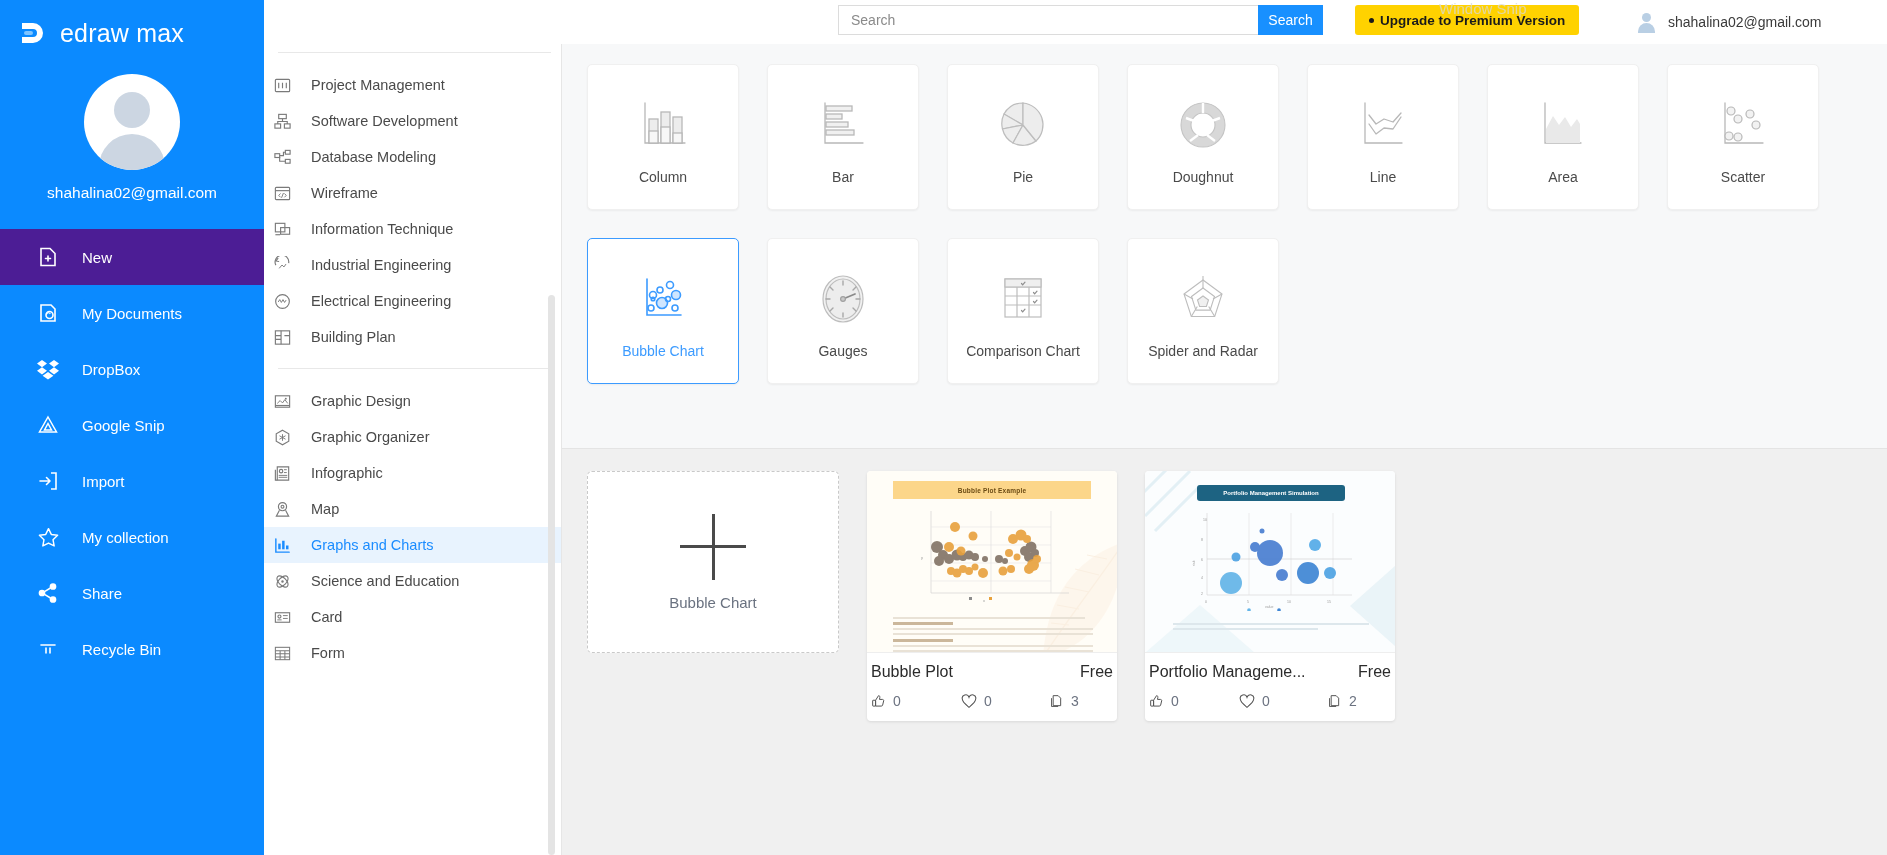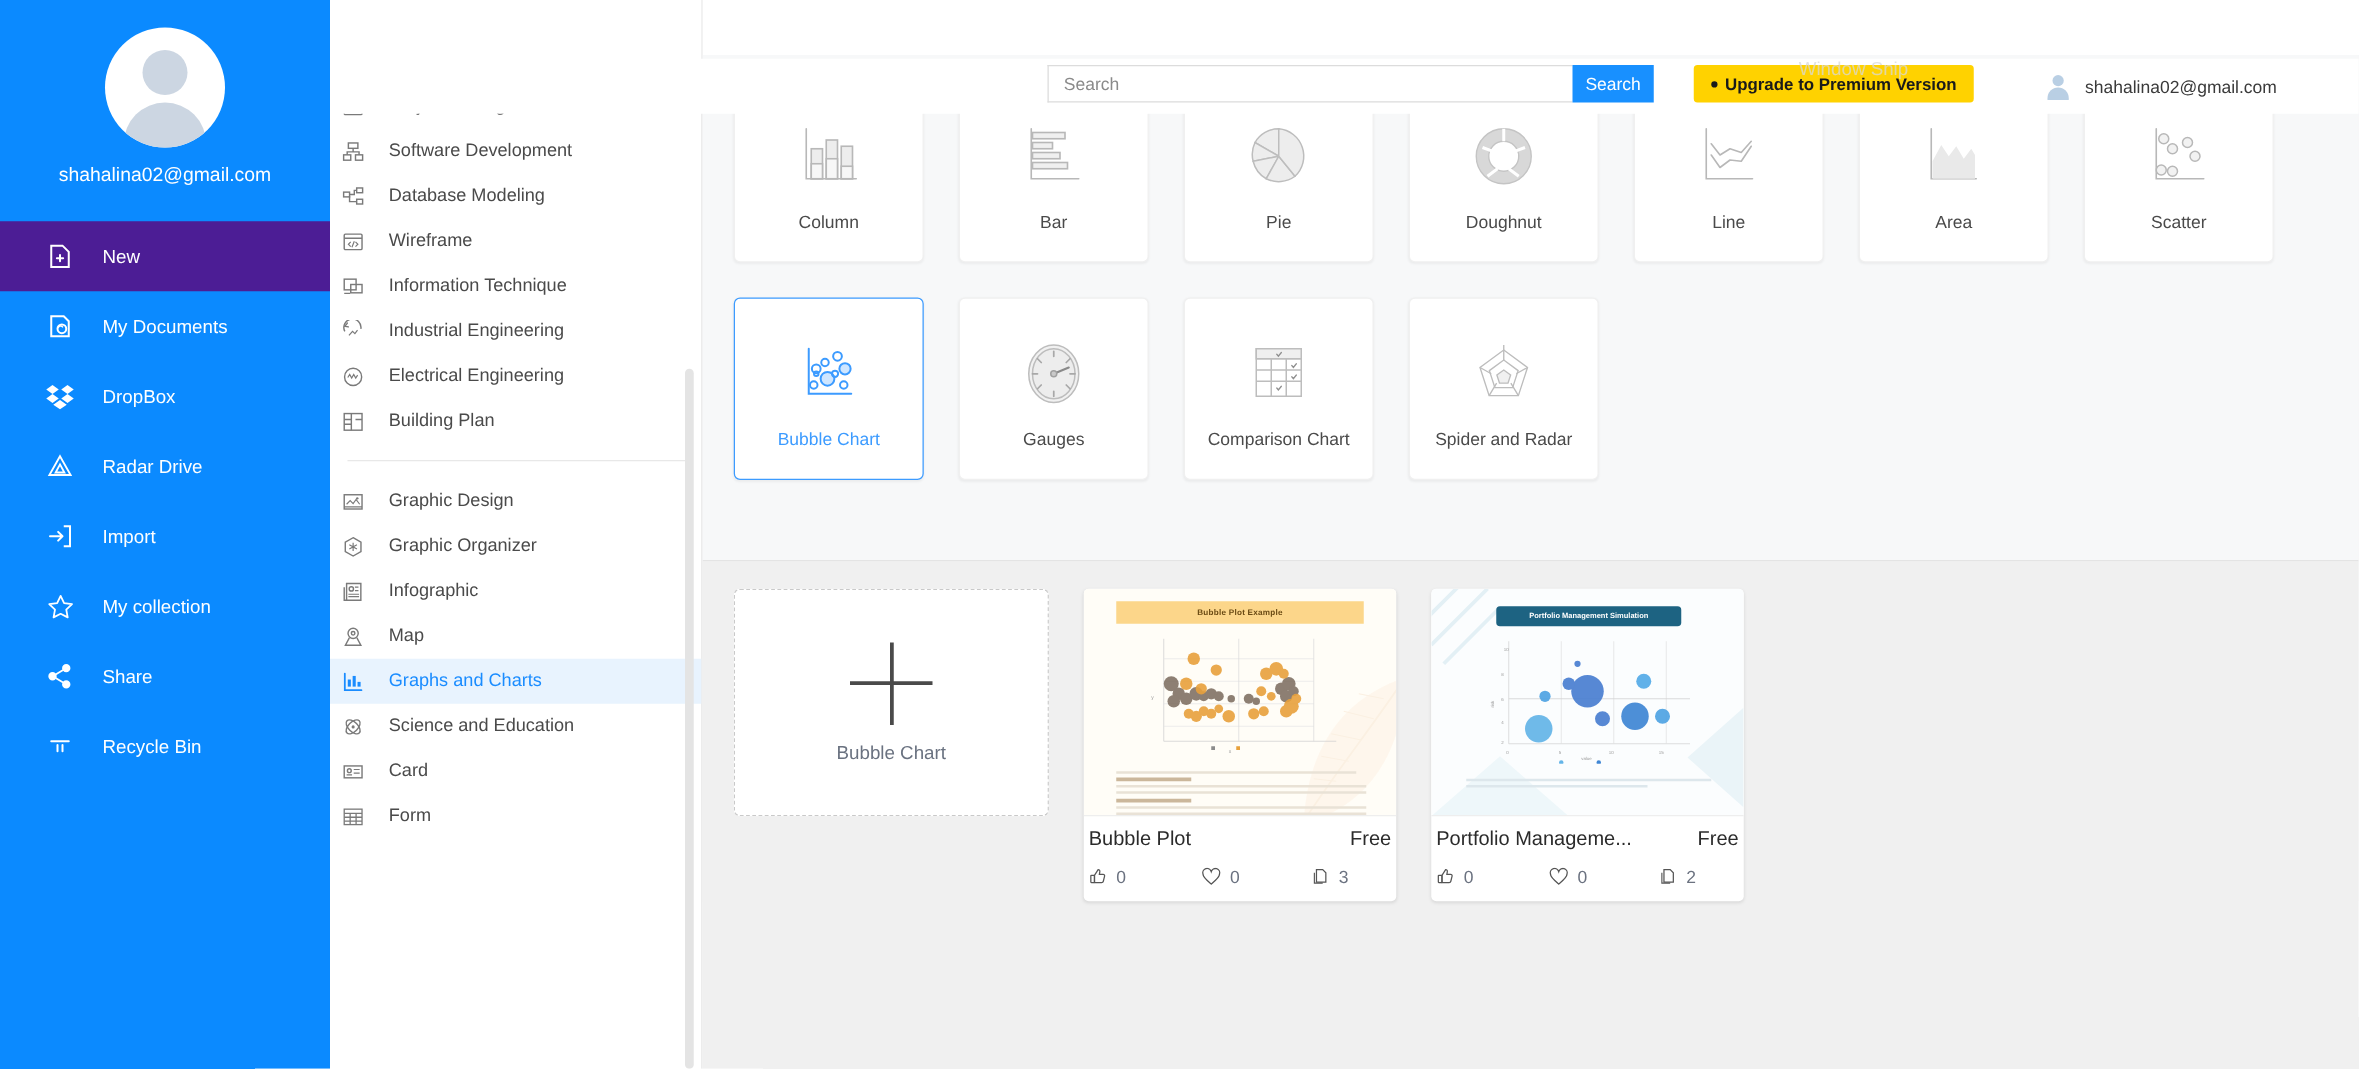--- a/index.html
+++ b/index.html
@@ -54,21 +54,21 @@
   .cat-item.active .cat-ico { color: #1a8cff; }
   .cat-label { white-space: nowrap; }
   .cat-scrollbar {
     position: absolute; left: 284px; top: 295px; width: 7px; height: 560px;
     background: #e4e4e4; border-radius: 4px;
   }
 
   
   .header {
     position: absolute; left: 264px; top: 0; right: 0; height: 44px;
-    background: #ffffff; display: flex; align-items: center; z-index: 5; margin-top: 47px;
+    background: #ffffff; display: flex; align-items: center; z-index: 5;
   }
   .search-wrap { position: absolute; left: 574px; top: 5px; display: flex; height: 30px; }
   .search-input {
     width: 420px; height: 30px; border: 1px solid #dcdcdc; border-right: none;
     padding: 0 12px; font-size: 14px; font-family: "Liberation Sans", sans-serif;
     color: #333; outline: none; background: #fff;
   }
   .search-input::placeholder { color: #8a8a8a; }
   .search-btn {
     width: 65px; height: 30px; background: #1890ff; color: #fff; border: none;
@@ -163,20 +163,29 @@
   .thumb-b-plot { position: absolute; left: 42px; top: 40px; width: 170px; height: 100px; }
   .thumb-b-text { position: absolute; left: 28px; top: 152px; width: 196px; }
   .tline2 { height: 2px; background: #dde7ec; margin-bottom: 3px; }
 </style>
 </head>
 <body>
 
 <div id="app">
 
   <div class="sidebar">
+    <div class="brand">
+      <span class="brand-logo">
+        <svg width="34" height="30" viewBox="0 0 34 30">
+          <path d="M6 5 H17 A10 10 0 0 1 17 25 H6 V19 H17 A4 4 0 0 0 17 11 H6 Z" fill="#ffffff"></path>
+          <rect x="8" y="13" width="9" height="4" rx="2" fill="#7fc4ff"></rect>
+        </svg>
+      </span>
+      <span class="brand-name">edraw max</span>
+    </div>
 
     <div class="avatar-big">
       <span class="head"></span>
       <span class="body"></span>
     </div>
     <div class="user-email-side">shahalina02@gmail.com</div>
 
     <div class="nav">
       <div class="nav-item active">
         <span class="nav-ico">
@@ -208,21 +217,21 @@
         <span class="nav-label">DropBox</span>
       </div>
 
       <div class="nav-item">
         <span class="nav-ico">
           <svg width="22" height="22" viewBox="0 0 22 22" fill="none" stroke="#fff" stroke-width="1.5">
             <path d="M11 3L19.5 18H2.5z"></path>
               <path d="M11 9.5L14.5 16h-7z"></path>
           </svg>
         </span>
-        <span class="nav-label">Radar Drive</span>
+        <span class="nav-label">Google Snip</span>
       </div>
 
       <div class="nav-item">
         <span class="nav-ico">
           <svg width="22" height="22" viewBox="0 0 22 22" fill="none" stroke="#fff" stroke-width="1.6">
             <path d="M14 3h5v16h-5"></path>
               <path d="M3 11h10M9.5 7.5L13 11l-3.5 3.5" stroke-linecap="round" stroke-linejoin="round"></path>
           </svg>
         </span>
         <span class="nav-label">Import</span>

